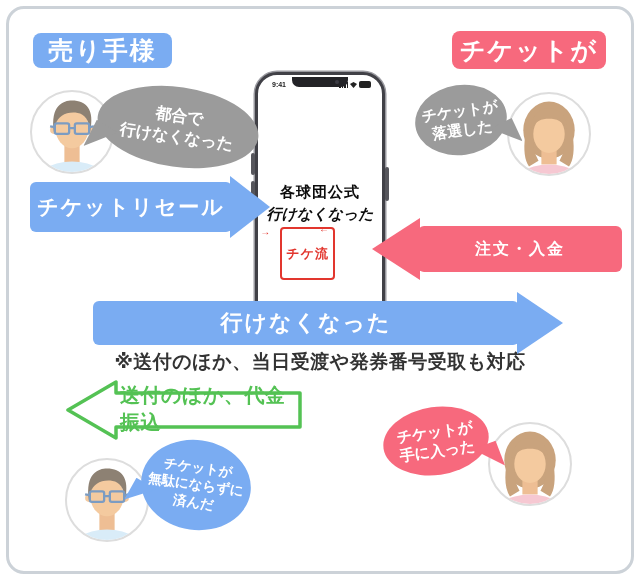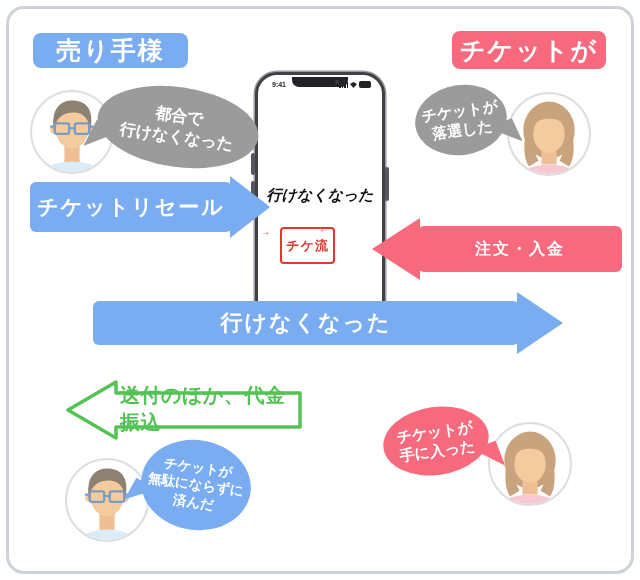--- a/index.html
+++ b/index.html
@@ -9,21 +9,21 @@
   }
   .frame{
     position:absolute;left:6px;top:6px;right:6px;bottom:6px;
     border:3px solid var(--c-frame,#ccd2d8);border-radius:18px;
   }
   
   .role-label{
     position:absolute;color:#fff;font-weight:bold;font-size:25px;
     text-align:center;border-radius:8px;z-index:5;letter-spacing:2px;
   }
-  .seller-label{left:33px;top:33px;width:155px;height:35px;line-height:35px;background:var(--c-blue);}
+  .seller-label{left:33px;top:33px;width:139px;height:35px;line-height:35px;background:var(--c-blue);}
   .buyer-label{left:452px;top:31px;width:154px;height:38px;line-height:38px;background:var(--c-red);}
   
   .avatar{
     position:absolute;width:84px;height:84px;border-radius:50%;
     border:2px solid #ddd;background:#fff;overflow:hidden;z-index:4;box-sizing:border-box;
   }
   .avatar svg{display:block;width:100%;height:100%;}
   .av-seller-top{left:30px;top:90px;}
   .av-buyer-top{left:507px;top:92px;}
   .av-seller-bottom{left:65px;top:458px;}
@@ -64,21 +64,21 @@
   .sig i:nth-child(1){height:2px;}.sig i:nth-child(2){height:3px;}
   .sig i:nth-child(3){height:4.5px;}.sig i:nth-child(4){height:6px;}
   .wifi{width:7px;height:6px;background:#222;clip-path:polygon(0 35%,50% 0,100% 35%,50% 100%);}
   .batt{width:10px;height:5px;border:1px solid #222;border-radius:1.5px;position:relative;background:#222;}
   .app-title{position:absolute;left:0;right:0;top:106px;text-align:center;color:#0d0d0d;z-index:1;}
   .app-line1{font-size:15px;font-weight:800;letter-spacing:1px;}
   .app-line2{font-size:15px;font-weight:800;font-style:italic;letter-spacing:0;margin-top:3px;}
   .logo{position:absolute;left:0;right:0;top:150px;display:flex;flex-direction:row;align-items:flex-start;z-index:1;}
   .logo-by{display:flex;align-items:center;color:var(--c-logo_red);font-weight:800;font-size:8px;line-height:1;transform:translateX(-10px);}
   .logo-by .arr-r{font-size:10px;line-height:1;margin-left:1px;}
-  .logo-box{border:2px solid var(--c-logo_red);border-radius:4px;padding:8px 4px;color:var(--c-logo_red);font-size:13px;font-weight:800;line-height:17px;letter-spacing:1px;}
+  .logo-box{border:2px solid var(--c-logo_red);border-radius:4px;padding:16px 4px;color:var(--c-logo_red);font-size:13px;font-weight:800;line-height:17px;letter-spacing:1px;}
   .logo-arr-b{color:var(--c-logo_red);font-size:10px;line-height:4px;transform:translateX(-16px);}
   
   .fl-arrow{position:absolute;z-index:6;}
   .fl-arrow .body{
     position:absolute;border-radius:6px;color:#fff;font-weight:bold;
     display:flex;align-items:center;justify-content:center;letter-spacing:2px;
   }
   .fl-arrow .head{position:absolute;width:0;height:0;}
   .arr-list{left:30px;top:176px;width:240px;height:62px;}
   .arr-list .body{left:0;top:6px;width:202px;height:50px;background:var(--c-blue);font-size:21px;}
@@ -202,20 +202,21 @@
         <span class="sig">
             <i></i>
             <i></i>
             <i></i>
             <i></i>
           </span>
         <span class="wifi"></span>
         <span class="batt"></span>
       </div>
       <div class="app-title">
+        <div class="app-line1">各球団公式</div>
         <div class="app-line2">行けなくなった</div>
       </div>
       <div class="logo">
         <div class="logo-by">
           <span>by</span>
           <span class="arr-r">→</span>
         </div>
         <div class="logo-box">チケ流</div>
         <div class="logo-arr-b">←</div>
       </div>
@@ -227,19 +228,20 @@
     <div class="head"></div>
   </div>
   <div class="fl-arrow arr-order">
     <div class="body">注文・入金</div>
     <div class="head"></div>
   </div>
   <div class="fl-arrow arr-send">
     <div class="body">行けなくなった</div>
     <div class="head"></div>
   </div>
+  <div class="send-note">※送付のほか、当日受渡や発券番号受取も対応</div>
   <div class="arr-payout">
     <svg viewBox="0 0 245 66">
       <polygon points="4,33 52,5 52,16 236,16 236,50 52,50 52,61"></polygon>
     </svg>
     <div class="gtext">送付のほか、代金振込</div>
   </div>
 </div>
 
 </body></html>

